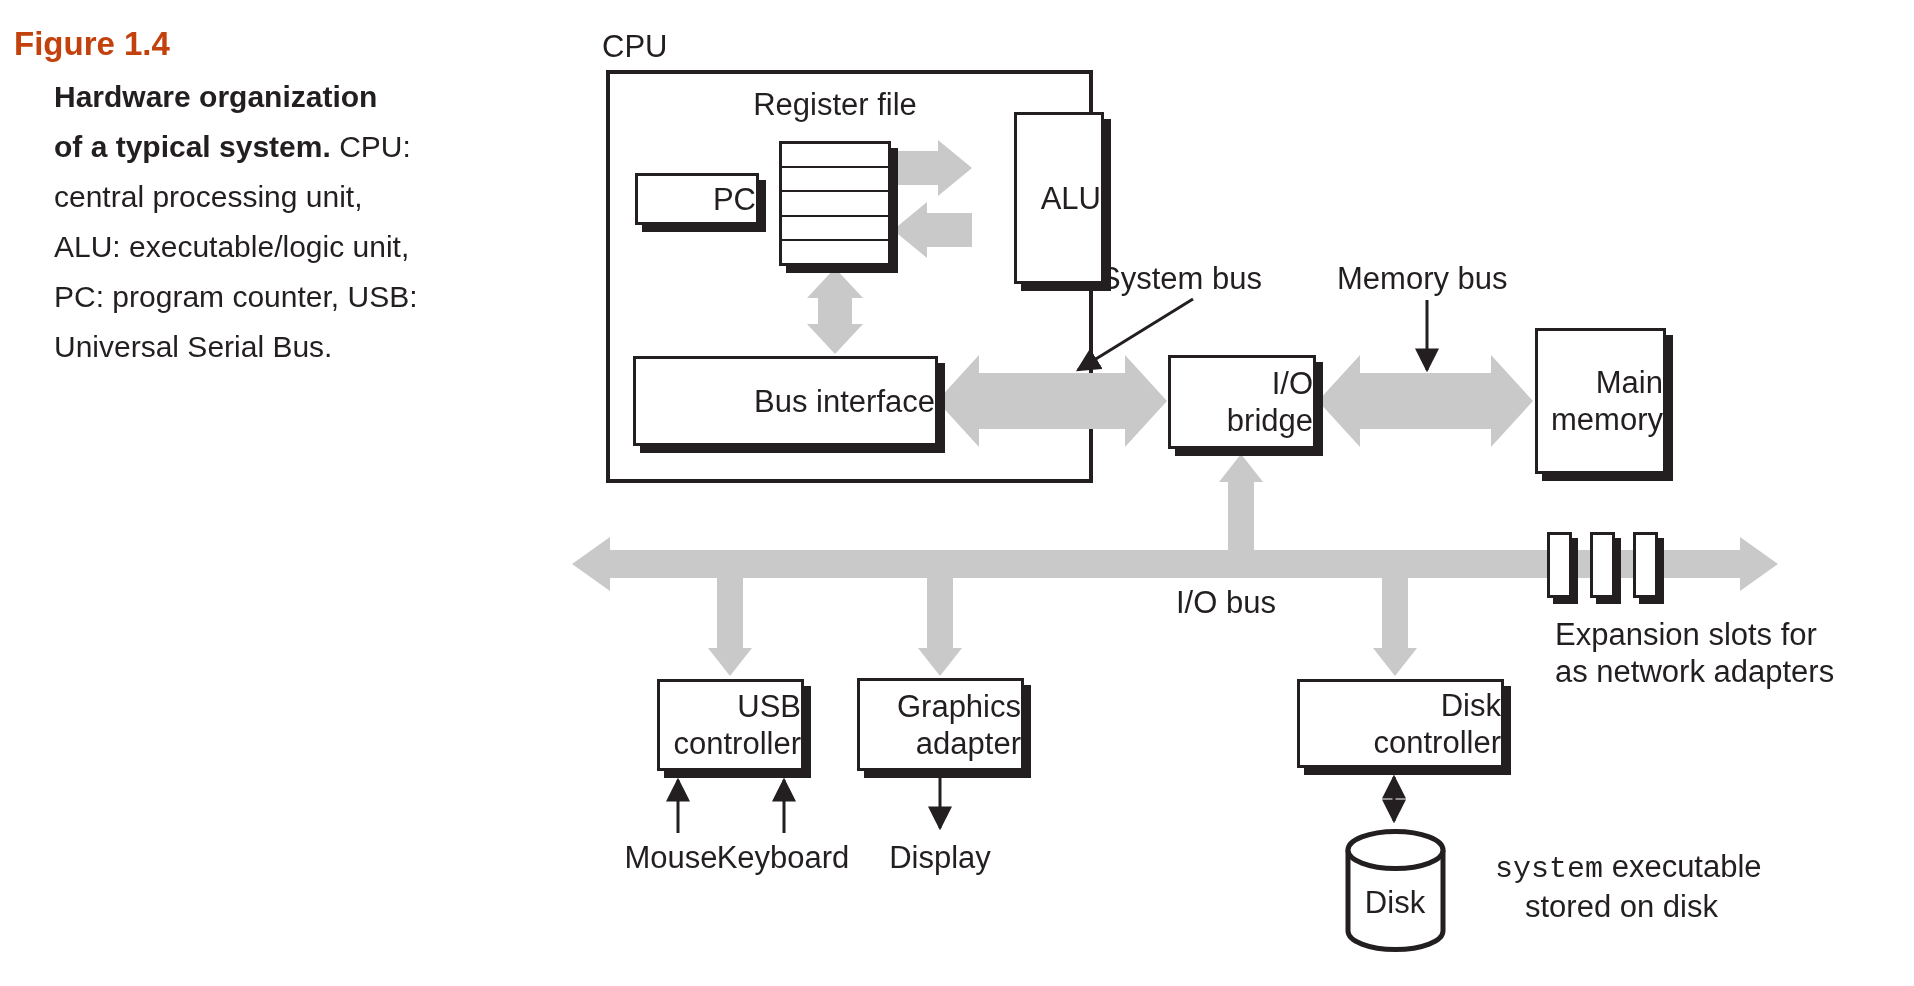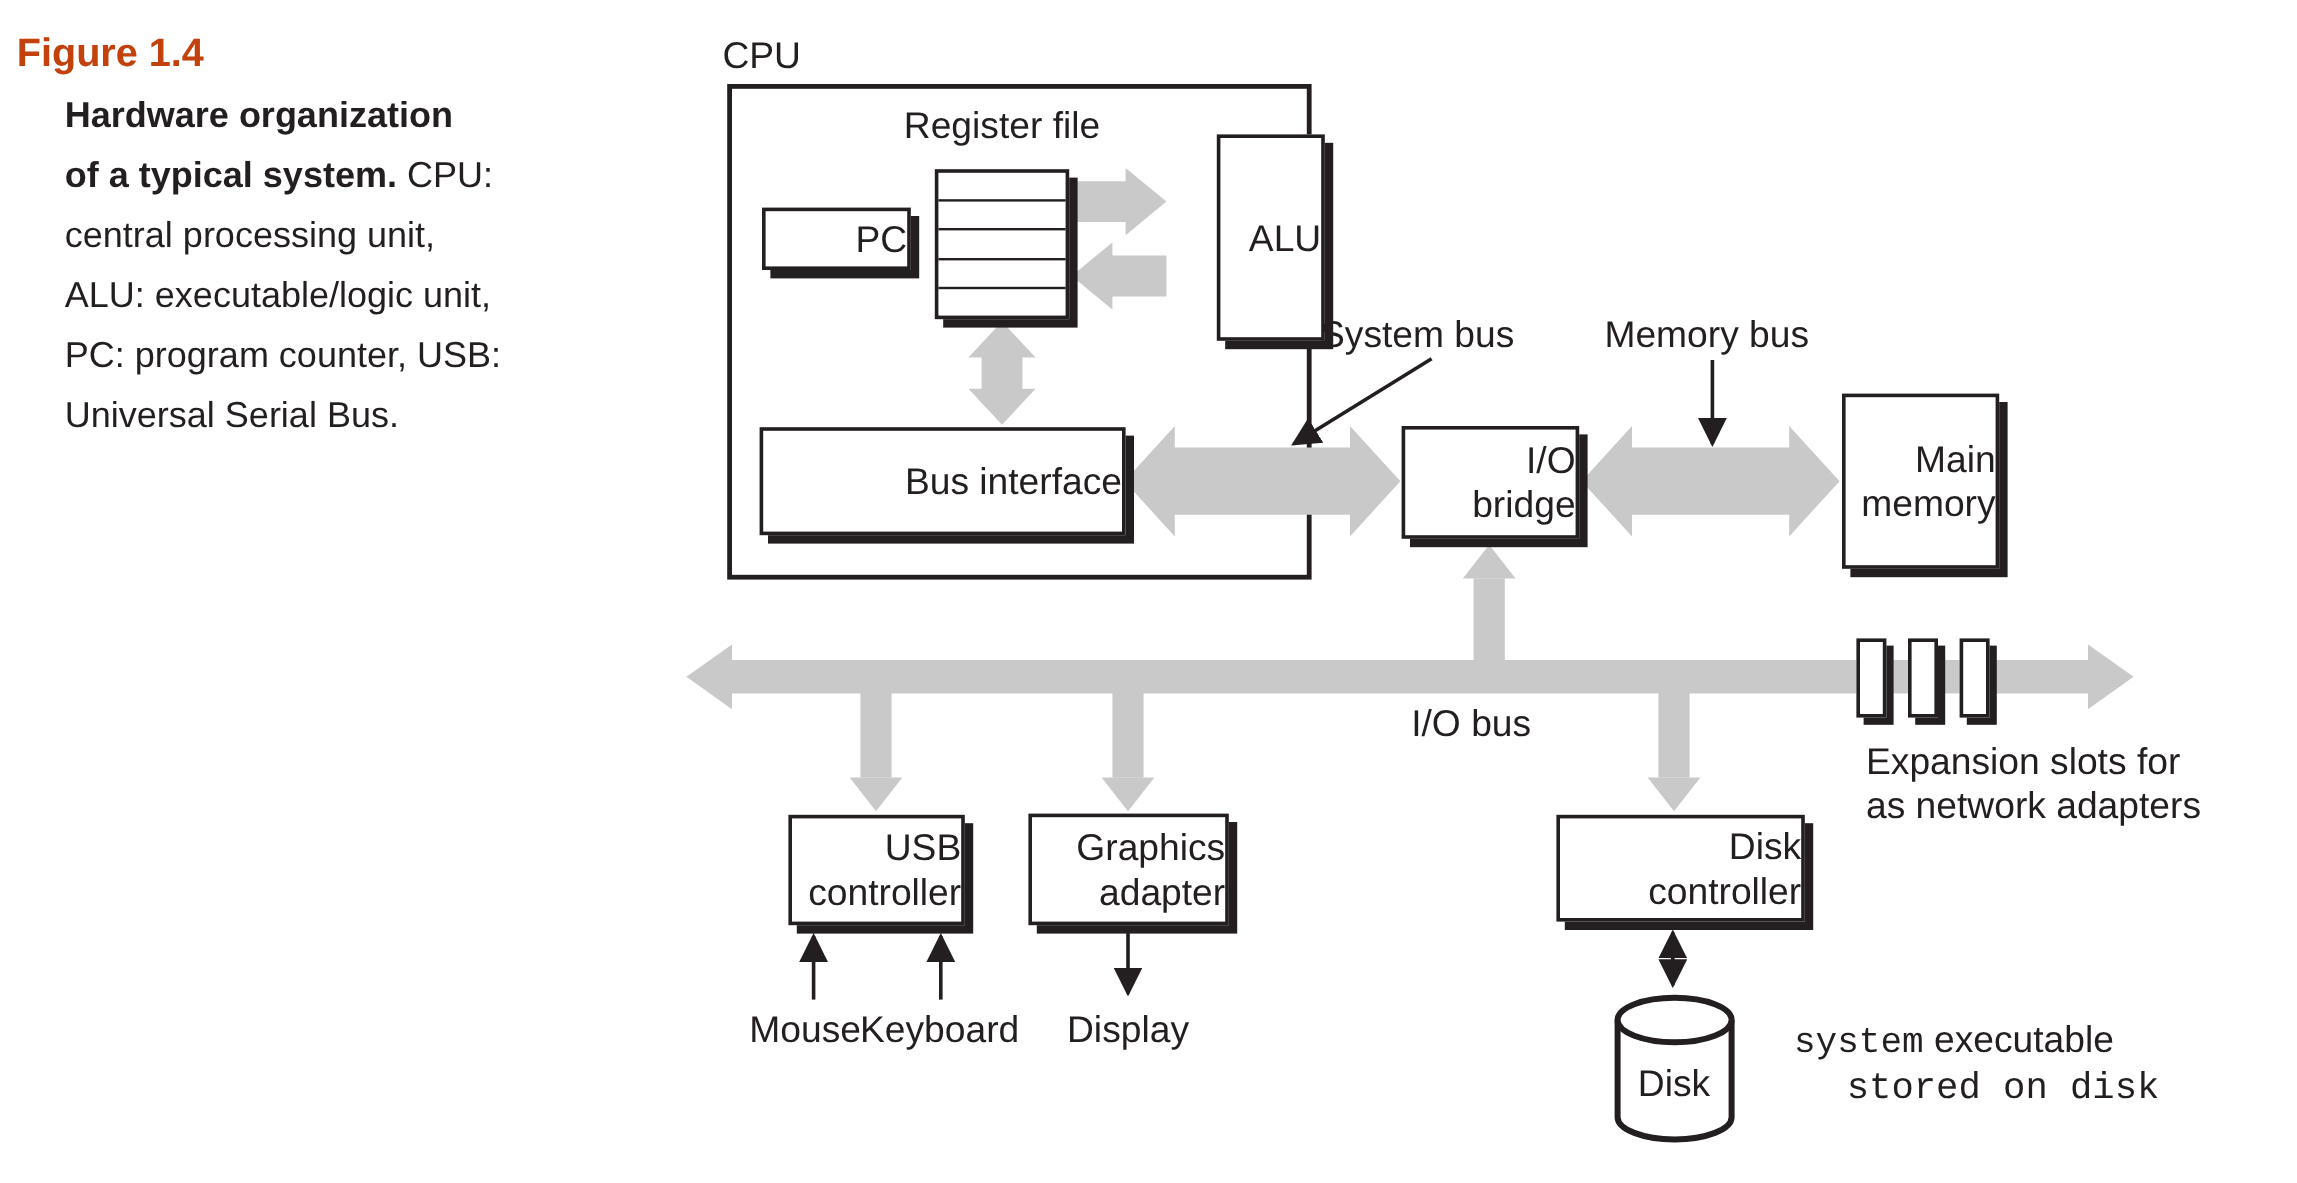--- a/index.html
+++ b/index.html
@@ -168,14 +168,14 @@
   <div>as network adapters</div>
 </div>
 
 <div class="lbl center" style="left:671px;top:839px;">Mouse</div>
 <div class="lbl center" style="left:783px;top:839px;">Keyboard</div>
 <div class="lbl center" style="left:940px;top:839px;">Display</div>
 <div class="lbl center" style="left:1395px;top:884px;z-index:4;">Disk</div>
 
 <div class="lbl" style="left:1495px;top:848px;">
   <div><span class="mono">system</span><span> executable</span></div>
-  <div style="margin-left:44px;font-family:Liberation Mono, monospace;">stored on disk</div>
+  <div style="margin-left:30px;">stored on disk</div>
 </div>
 
 </body></html>

